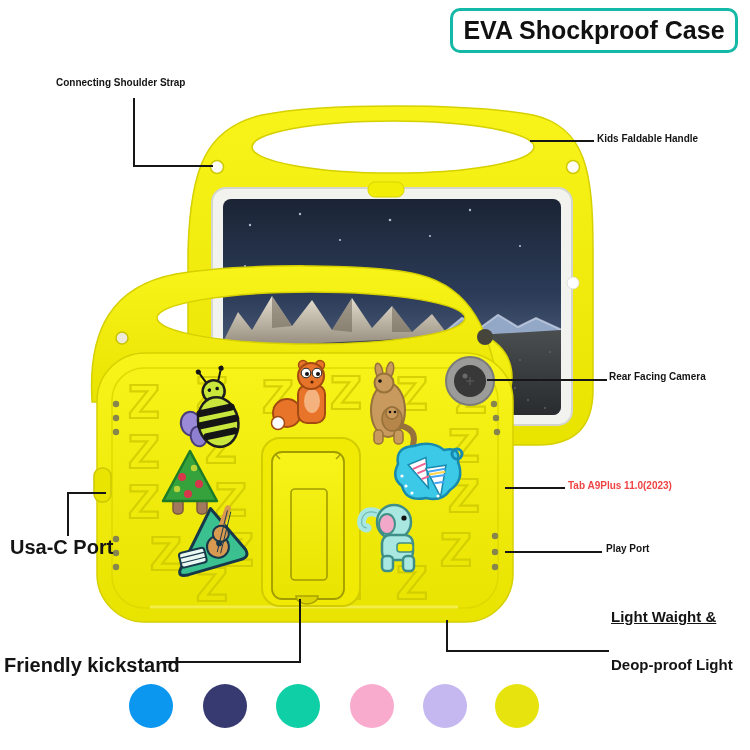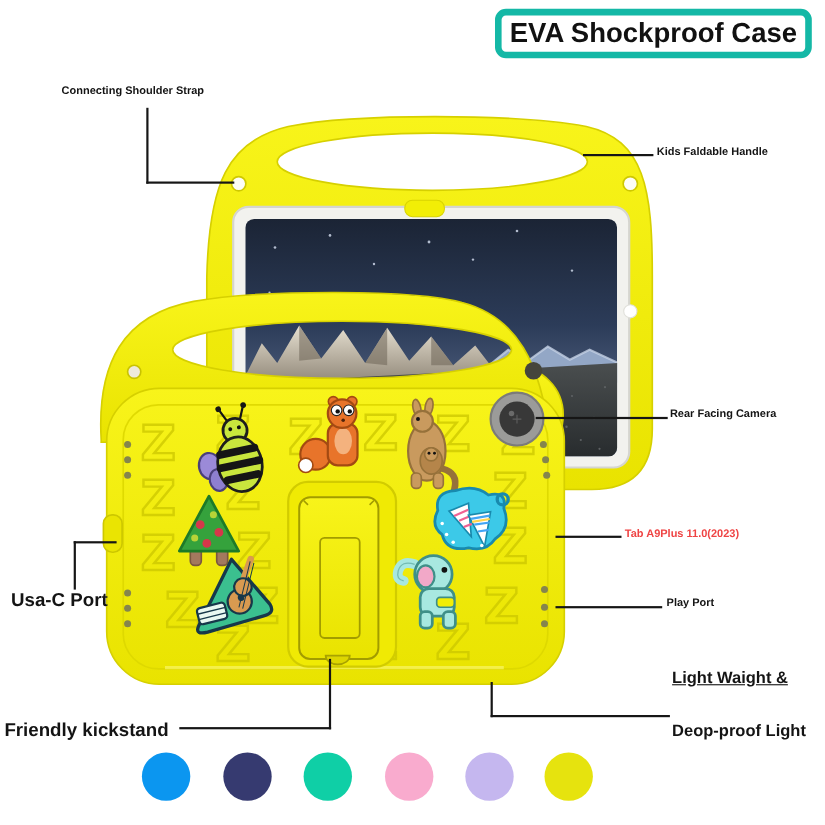--- a/index.html
+++ b/index.html
@@ -4,28 +4,28 @@
 <style>
   html,body{margin:0;padding:0;background:#ffffff;}
   #stage{
     position:relative;width:750px;height:750px;background:#ffffff;overflow:hidden;
     font-family:"Liberation Sans", sans-serif;
     --case-yellow:#f2ee06;
   }
   .scene{position:absolute;left:0;top:0;}
   .label{position:absolute;font-weight:bold;font-size:10px;color:#141414;white-space:nowrap;z-index:3;}
   .label.md{font-size:15px;}
-  .label.lg{font-size:17px;}
+  .label.lg{font-size:20px;}
   .label.red{color:#ec1c12;}
   .cl{position:absolute;background:#161616;z-index:2;}
   .cl.h{height:2px;}
   .cl.v{width:2px;}
   .title-box{
     position:absolute;left:450px;top:8px;width:288px;height:45px;
-    border:6px solid #14b8a6;border-radius:10px;box-sizing:border-box;
+    border:3px solid #14b8a6;border-radius:10px;box-sizing:border-box;
     display:flex;align-items:center;justify-content:center;
     font-weight:bold;font-size:25px;color:#111;z-index:3;background:#fff;
   }
   .swatch{position:absolute;top:684px;width:44px;height:44px;border-radius:50%;z-index:3;}
 </style>
 </head>
 <body>
 
 <div id="stage" style="--case-yellow: #f2ee06;">
 

